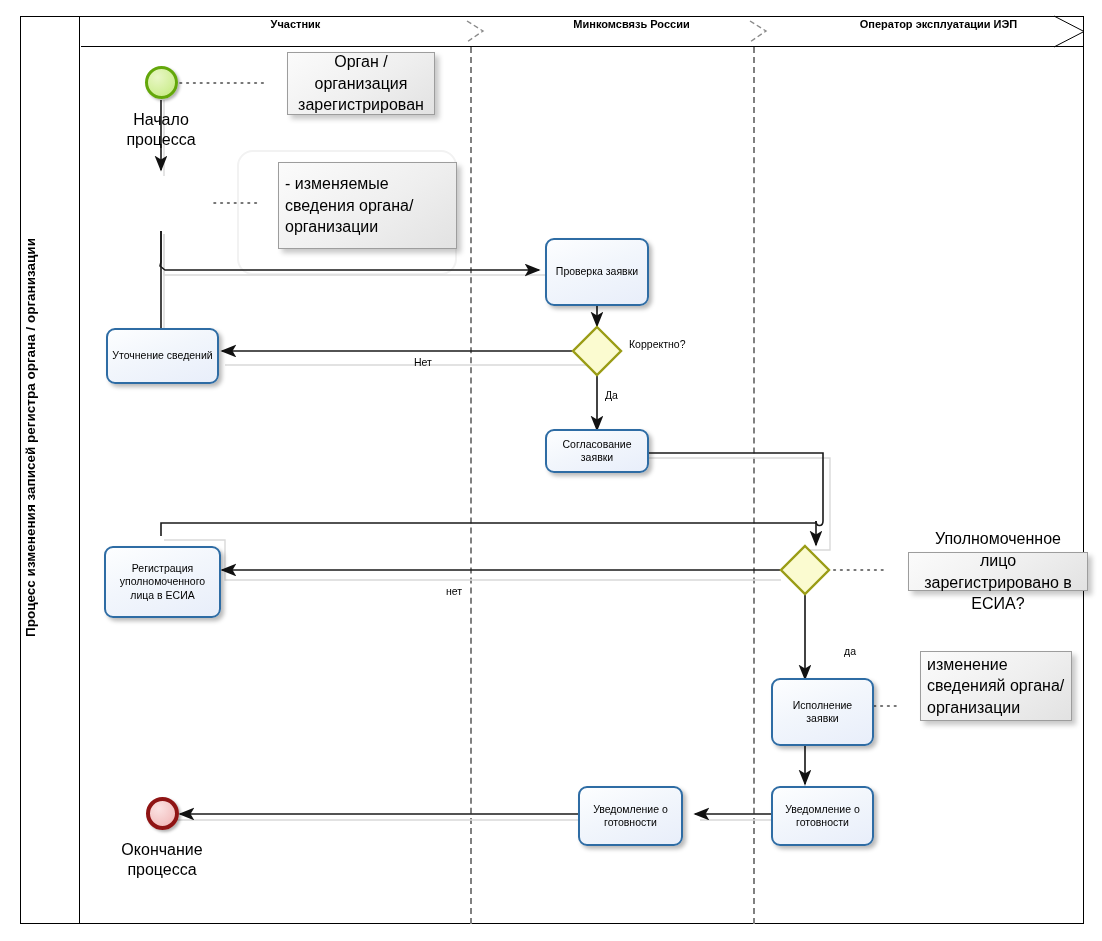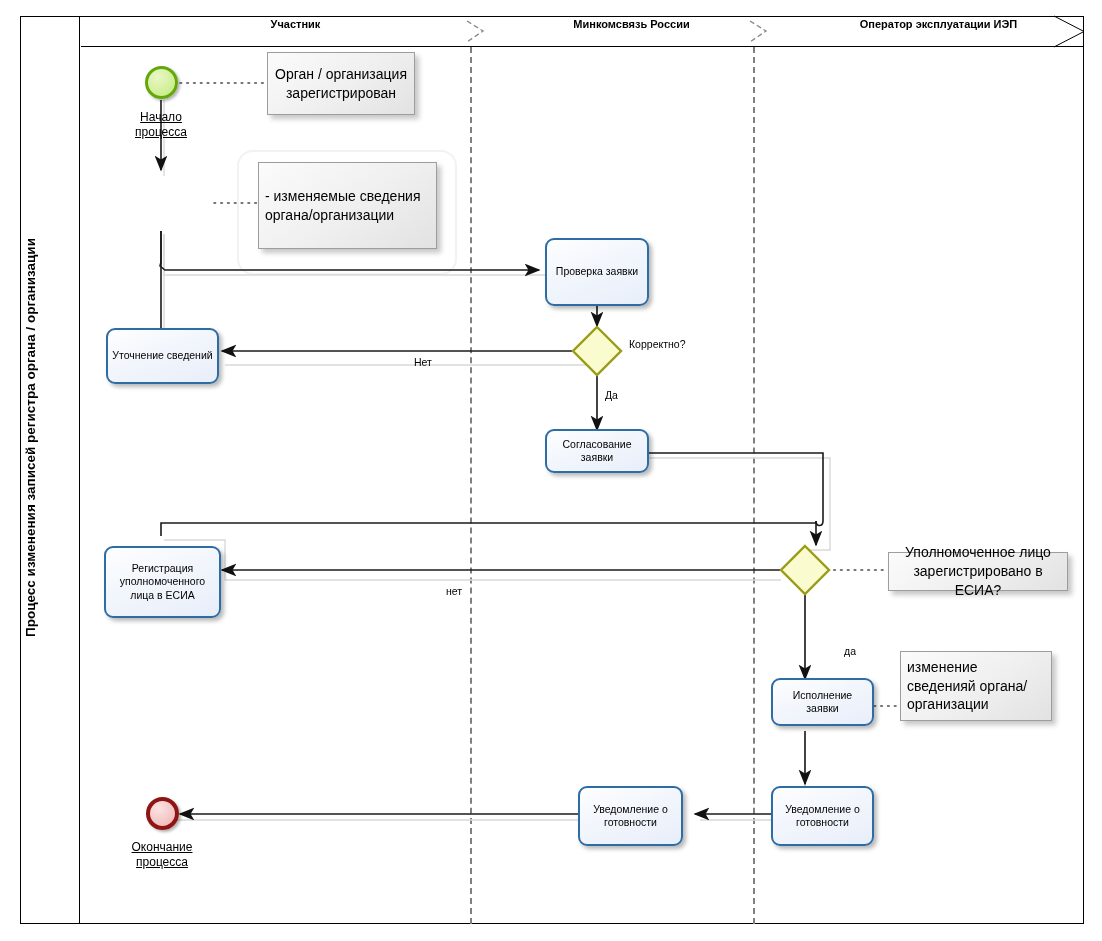--- a/index.html
+++ b/index.html
@@ -25,27 +25,27 @@
       box-shadow:3px 3px 4px rgba(0,0,0,0.28);
       display:flex;align-items:center;justify-content:center;text-align:center;
       font-size:10.5px;color:#000;line-height:1.25;box-sizing:border-box;padding:2px 3px;}
 
   .event{position:absolute;border-radius:50%;box-sizing:border-box;}
   .event.start{border:3px solid #63a70a;background:radial-gradient(circle at 35% 30%,#e9f7c6 0%,#d2ef9a 60%,#bfe877 100%);}
   .event.end{border:4px solid #8f1414;background:radial-gradient(circle at 35% 30%,#fbe3e3 0%,#f4c6c6 60%,#eeb0b0 100%);}
   .event-shadow{box-shadow:2px 2px 3px rgba(0,0,0,0.30);}
 
   .gateway{position:absolute;width:50px;height:50px;}
-  .ev-label{position:absolute;font-size:12px;color:#000;text-align:center;line-height:1.25;white-space:nowrap;text-decoration:underline;}
+  .ev-label{position:absolute;font-size:16px;color:#000;text-align:center;line-height:1.25;white-space:nowrap;}
 
   .note{position:absolute;border:1px solid #9d9d9d;
       background:linear-gradient(145deg,#fbfbfb 0%,#efefef 55%,#e2e2e2 100%);
       box-shadow:4px 4px 5px rgba(0,0,0,0.22);
       display:flex;align-items:center;justify-content:center;text-align:center;
-      font-size:14px;color:#000;line-height:1.35;box-sizing:border-box;padding:3px 6px;}
+      font-size:16px;color:#000;line-height:1.35;box-sizing:border-box;padding:3px 6px;margin-left:20px;}
   .note.left-align{justify-content:flex-start;text-align:left;}
 
   .group-box{position:absolute;border:2px solid #f2f2f2;border-radius:16px;box-sizing:border-box;background:transparent;}
 
   .flow-label{position:absolute;font-size:10.5px;color:#000;white-space:nowrap;}
 
   svg.lines{position:absolute;left:0;top:0;width:1102px;height:941px;overflow:visible;}
 </style>
 </head>
 <body>
@@ -155,21 +155,21 @@
   <div class="task" style="left:106px;top:328px;width:113px;height:56px;">Уточнение сведений</div>
 
   <div class="task" style="left:104px;top:546px;width:117px;height:72px;">Регистрация уполномоченного лица в ЕСИА</div>
 
   <div class="task" style="left:545px;top:238px;width:104px;height:68px;">Проверка заявки</div>
 
   <div class="task" style="left:545px;top:429px;width:104px;height:44px;">Согласование заявки</div>
 
   <div class="task" style="left:578px;top:786px;width:105px;height:60px;">Уведомление о готовности</div>
 
-  <div class="task" style="left:771px;top:678px;width:103px;height:48px;">Исполнение заявки</div>
+  <div class="task" style="left:771px;top:678px;width:103px;height:68px;">Исполнение заявки</div>
 
   <div class="task" style="left:771px;top:786px;width:103px;height:60px;">Уведомление о готовности</div>
 
   <div class="gateway" style="left:572px;top:326px;">
     <svg width="50" height="50" style="overflow:visible">
       <polygon points="25,1 49,25 25,49 1,25" fill="#fbfbd0" stroke="#9a9c15" stroke-width="2.4"></polygon>
     </svg>
   </div>
   <div class="flow-label" style="left:629px;top:338px;">Корректно?</div>
 

